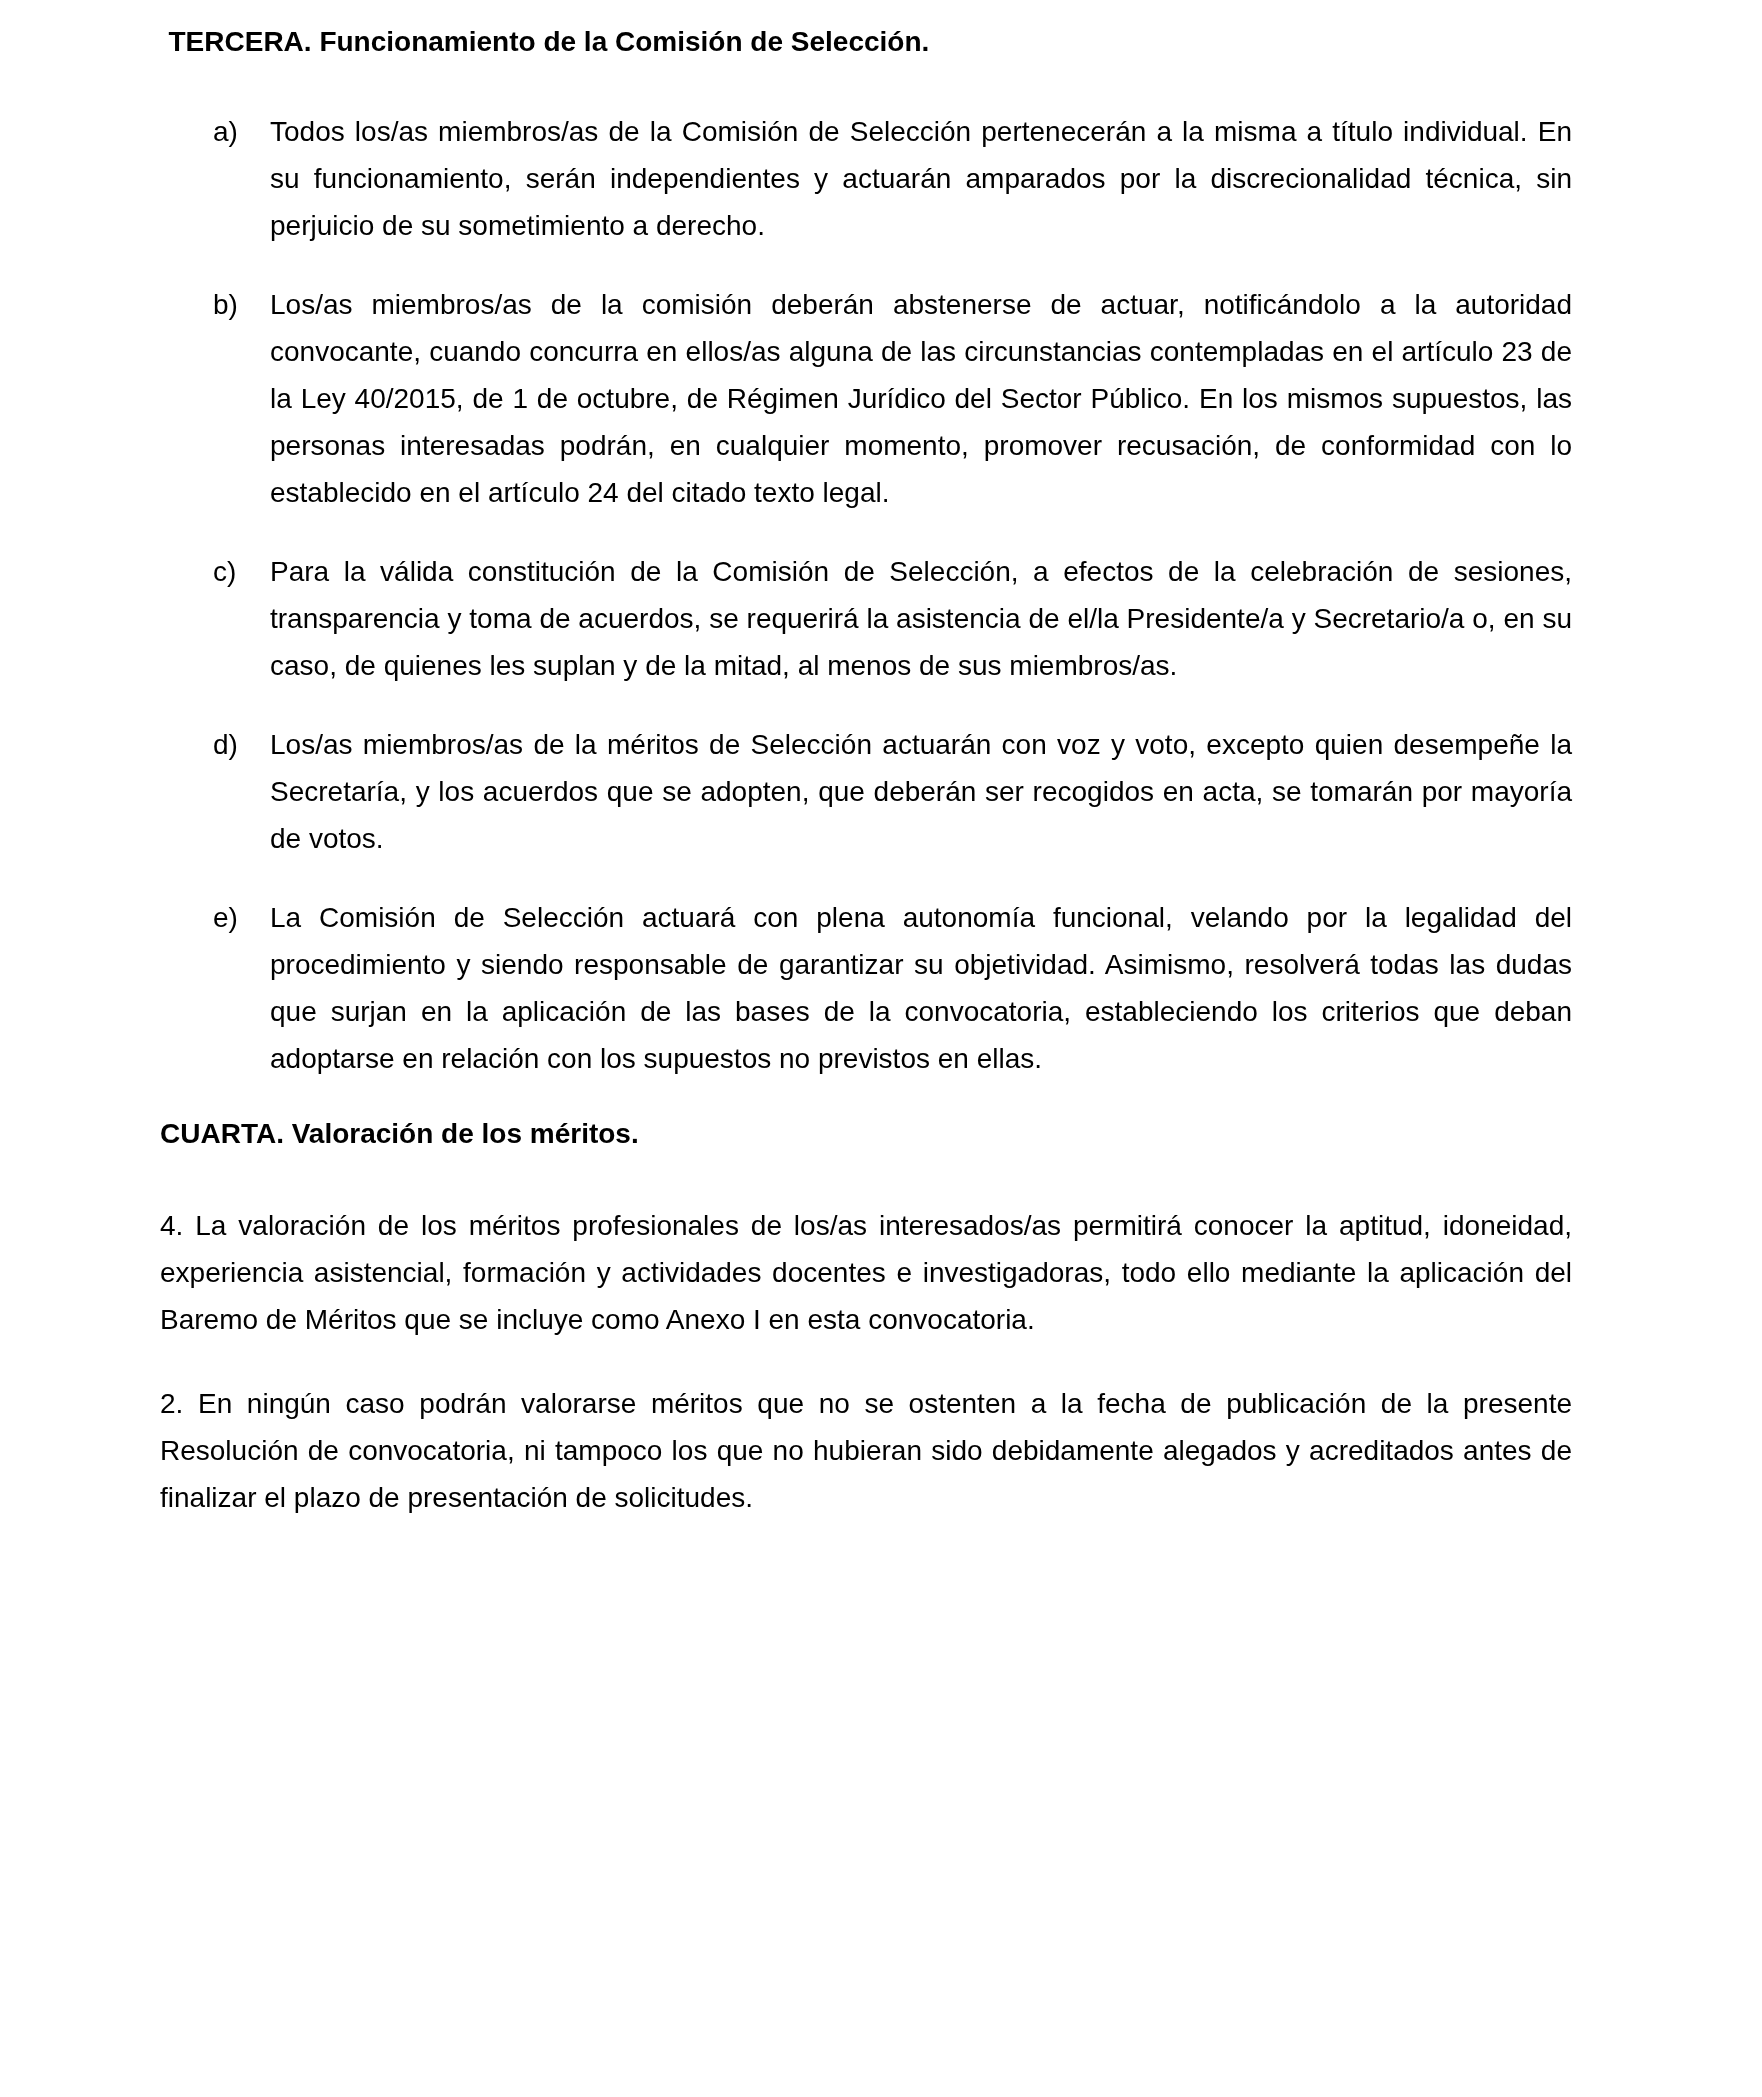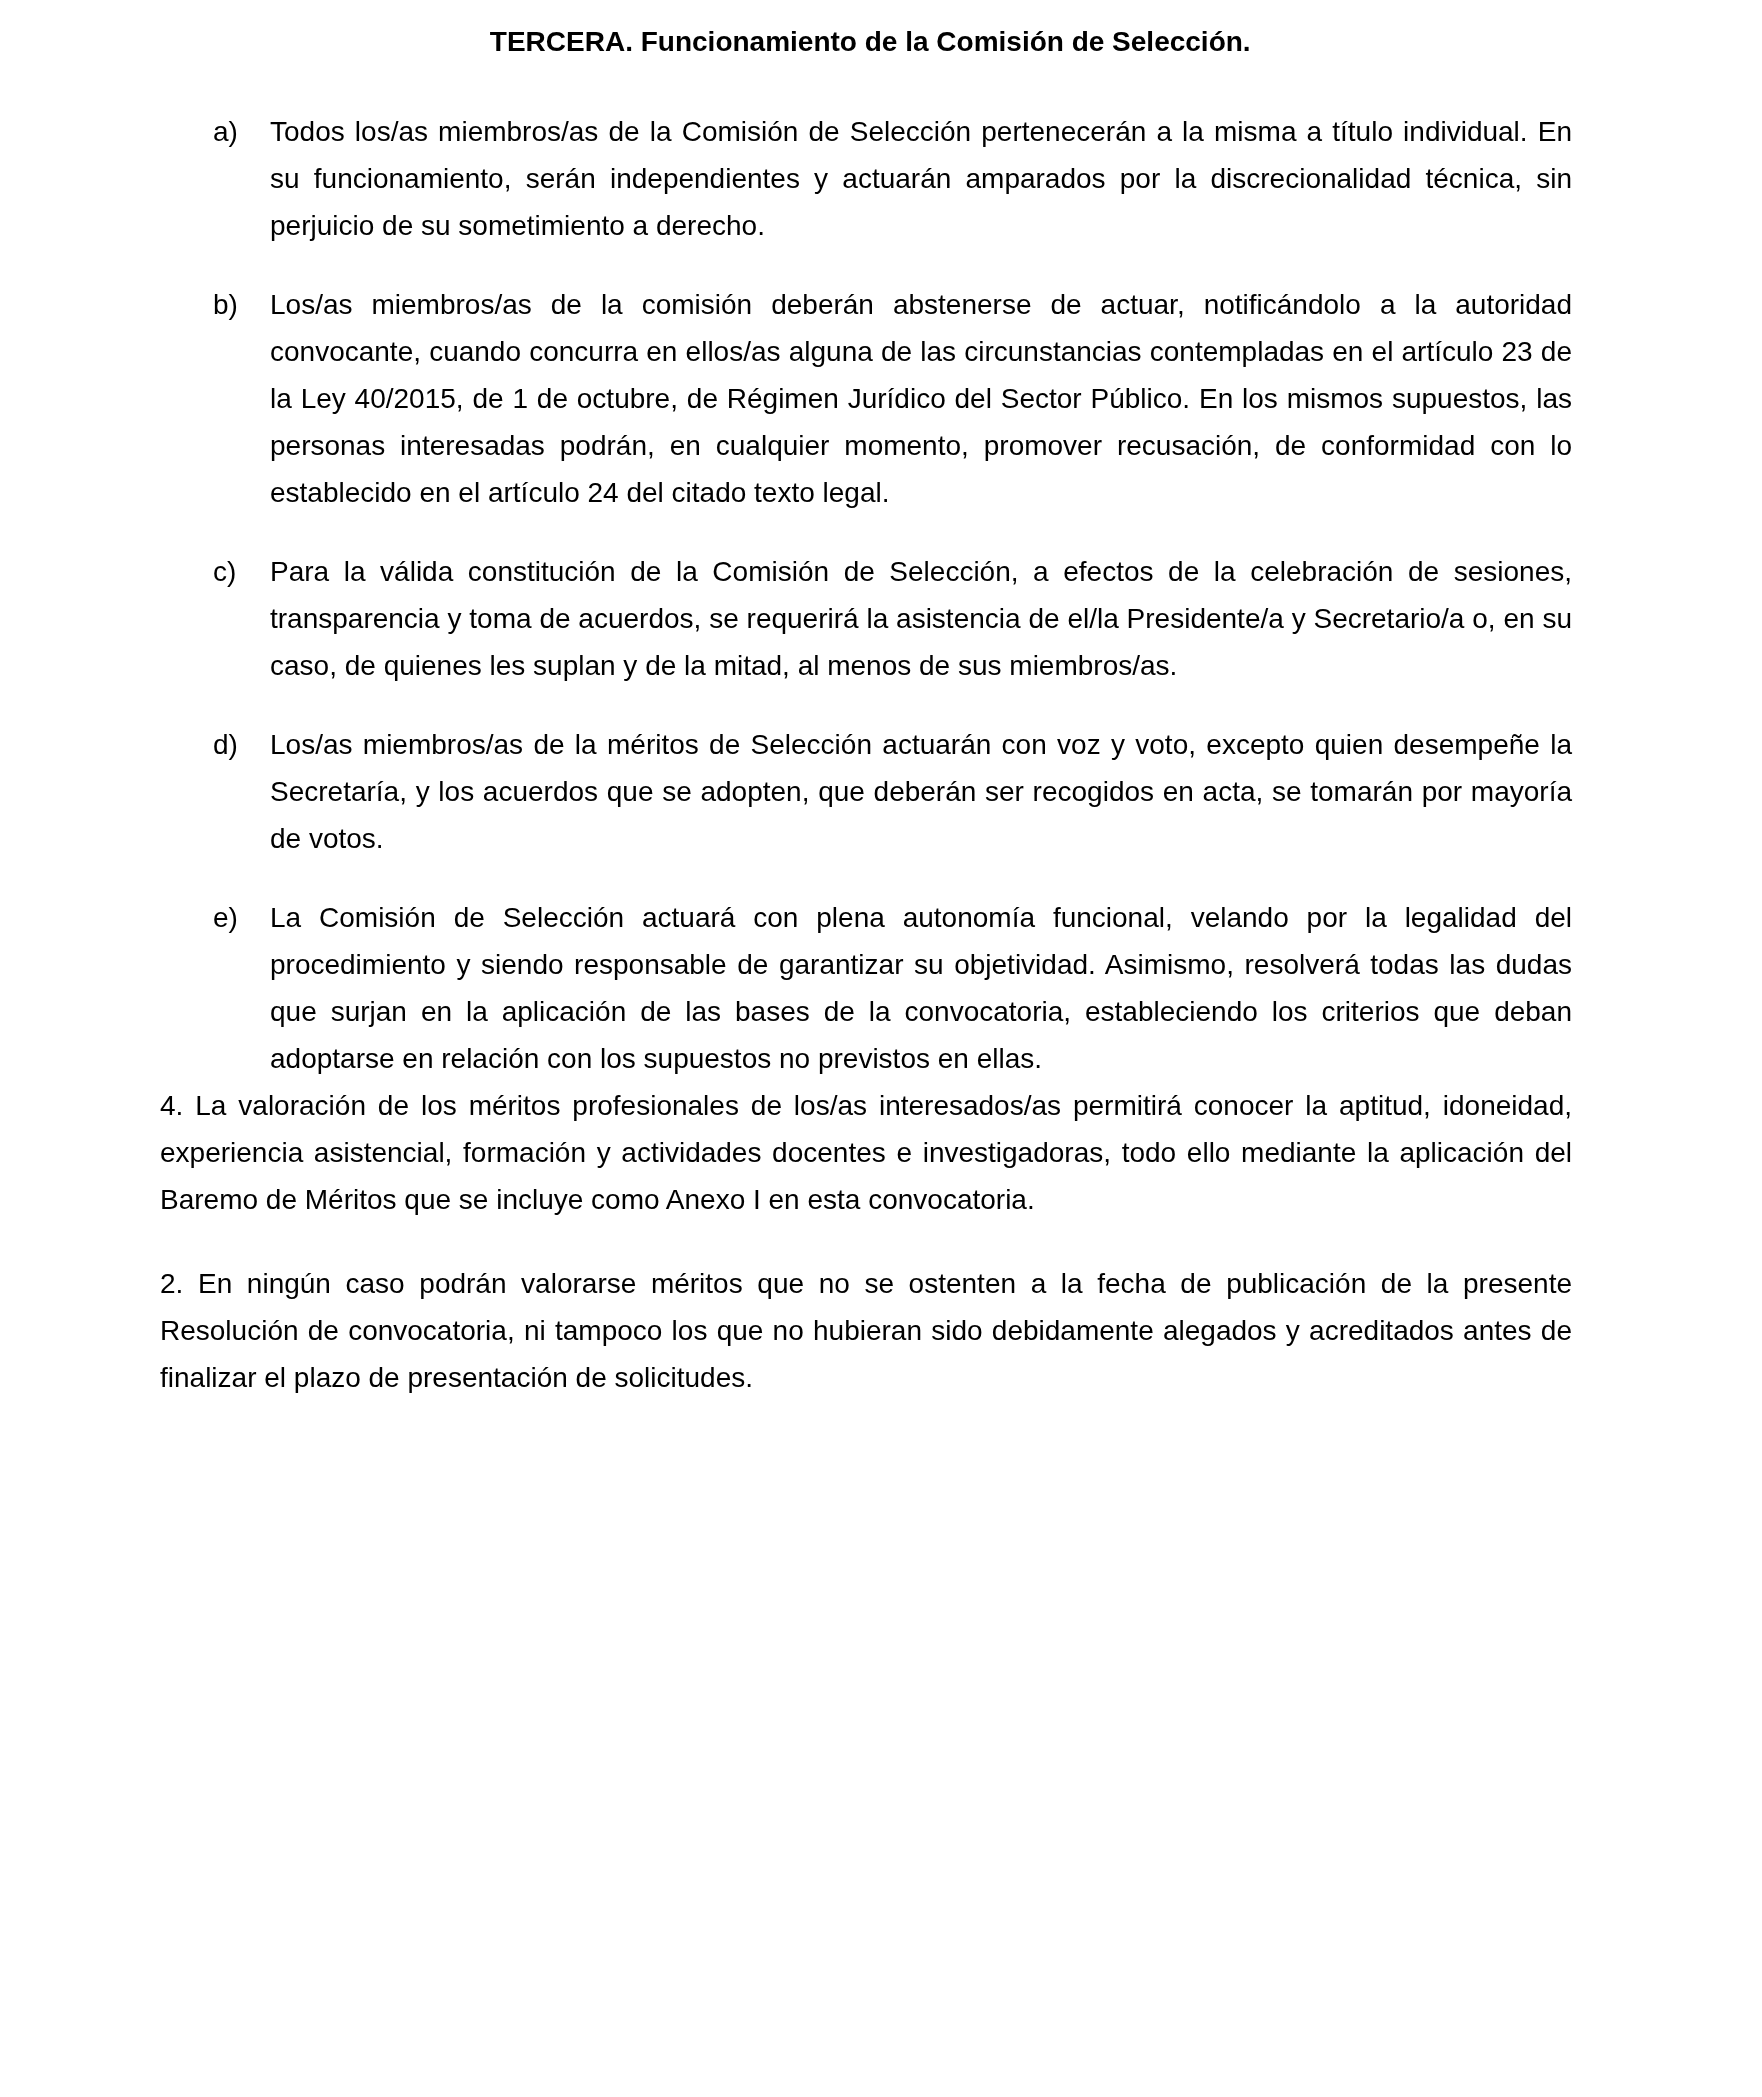--- a/index.html
+++ b/index.html
@@ -27,21 +27,20 @@
 
   .heading {
     font-weight: 700;
     font-size: 28px;
     line-height: 47px;
   }
 
   .heading-tercera {
     padding-left: 8.5px;
     margin-bottom: 43px;
-    text-align: center;
   }
 
   .heading-cuarta {
     margin-top: 28px;
     margin-bottom: 45px;
   }
 
   .para {
     text-align: justify;
     margin-bottom: 37px;
@@ -110,19 +109,20 @@
       <span class="item-text">Los/as miembros/as de la méritos de Selección actuarán con voz y voto, excepto quien desempeñe la Secretaría, y los acuerdos que se adopten, que deberán ser recogidos en acta, se tomarán por mayoría de votos.</span>
     </li>
 
     <li class="list-item">
       <span class="item-label">e)</span>
       <span class="item-text">La Comisión de Selección actuará con plena autonomía funcional, velando por la legalidad del procedimiento y siendo responsable de garantizar su objetividad. Asimismo, resolverá todas las dudas que surjan en la aplicación de las bases de la convocatoria, estableciendo los criterios que deban adoptarse en relación con los supuestos no previstos en ellas.</span>
     </li>
 
   </ol>
 
+  <h2 class="heading heading-cuarta">CUARTA. Valoración de los méritos.</h2>
 
   <p class="para">4. La valoración de los méritos profesionales de los/as interesados/as permitirá conocer la aptitud, idoneidad, experiencia asistencial, formación y actividades docentes e investigadoras, todo ello mediante la aplicación del Baremo de Méritos que se incluye como Anexo I en esta convocatoria.</p>
 
   <p class="para para-numbered-2">2. En ningún caso podrán valorarse méritos que no se ostenten a la fecha de publicación de la presente Resolución de convocatoria, ni tampoco los que no hubieran sido debidamente alegados y acreditados antes de finalizar el plazo de presentación de solicitudes.</p>
 
 </div>
 
 
 </body></html>

